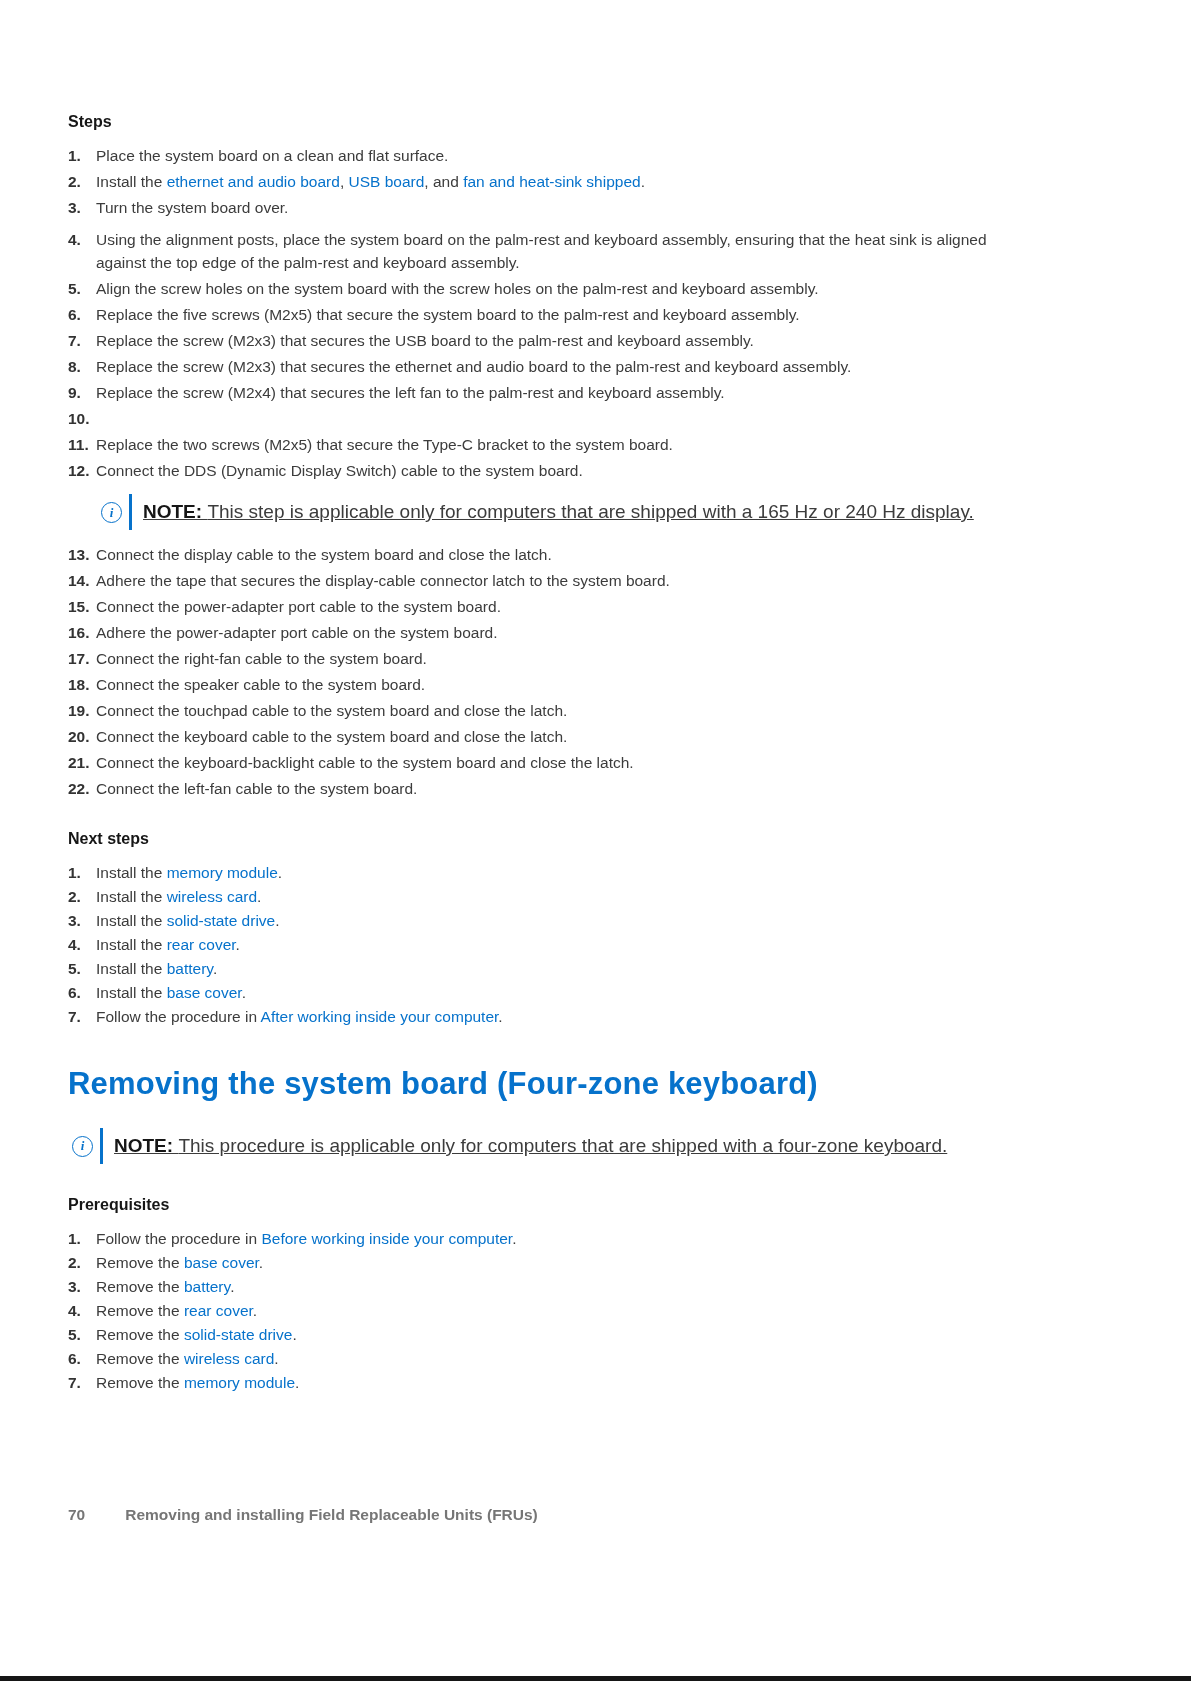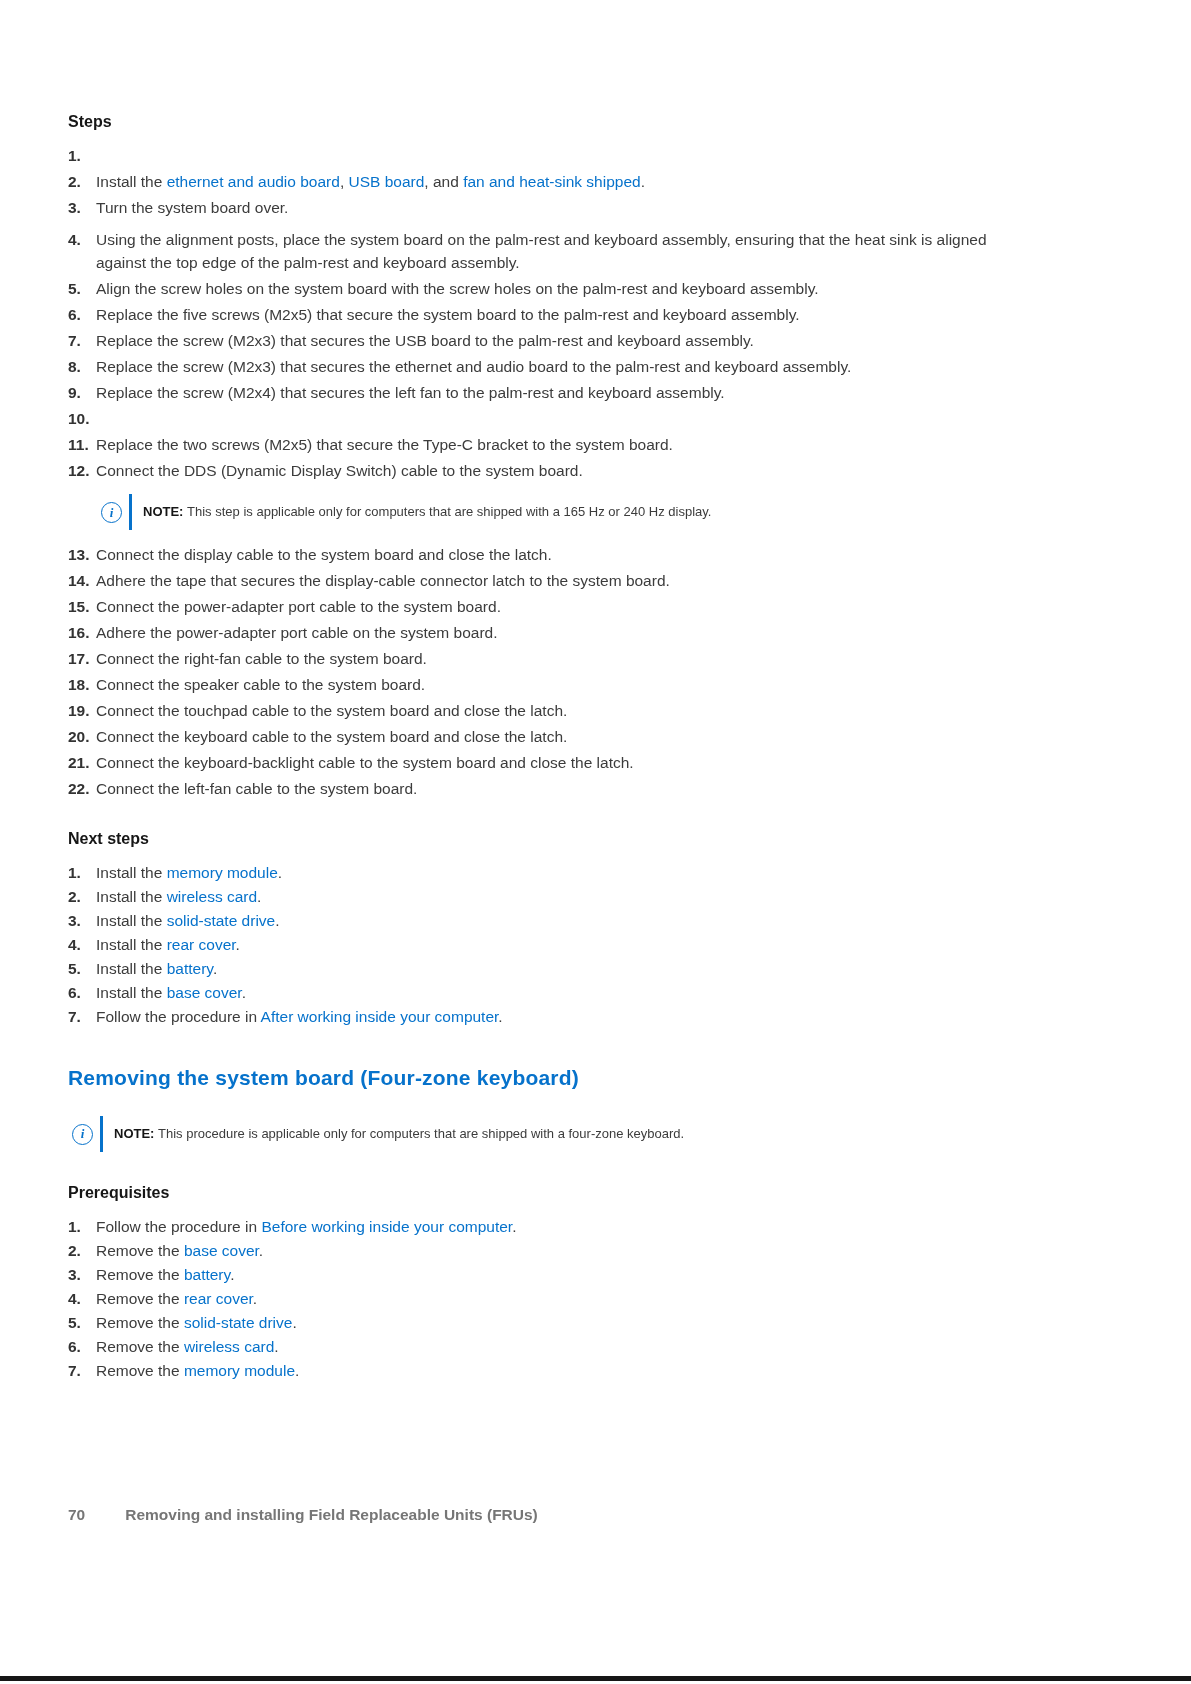--- a/index.html
+++ b/index.html
@@ -12,21 +12,21 @@
     overflow:hidden;
   }
   .content{padding:113px 68px 0 68px;}
   h3.sub{
     font-size:16px;font-weight:bold;color:#161616;
     margin:0 0 13px 0;
   }
   h3.sub.next{margin-top:30px;}
   h3.sub.prereq{margin-top:32px;}
   h1.doc-h1{
-    font-size:21px;font-weight:bold;color:var(--accent,#0672CB);
+    font-size:31px;font-weight:bold;color:var(--accent,#0672CB);
     margin:38px 0 26px 0;letter-spacing:0.2px;
   }
   ol.plain{list-style:none;margin:0;padding:0;}
   .row{display:flex;font-size:15.5px;line-height:23px;margin-bottom:3px;}
   .tight .row{margin-bottom:1px;}
   .row.gap{margin-top:9px;}
   .num{min-width:28px;font-weight:bold;color:#333333;flex:0 0 auto;}
   .itext{flex:1;max-width:932px;}
   a.doclink{color:var(--accent,#0672CB);text-decoration:none;margin-top:40px;}
   .note{
@@ -42,21 +42,21 @@
     display:flex;align-items:center;justify-content:center;
     font-family:"Liberation Serif","DejaVu Serif",serif;
     font-style:italic;font-weight:bold;font-size:13px;
     margin-right:7px;
   }
   .note-bar{
     flex:0 0 auto;width:3px;align-self:stretch;
     background:var(--accent,#0672CB);
     margin-right:11px;min-height:34px;
   }
-  .note-text{font-size:13px;line-height:22px;color:#3c3c3c;}
+  .note-text{font-size:19px;line-height:22px;color:#3c3c3c;text-decoration:underline;}
   .note-text b{color:#161616;}
   footer.page-footer{
     position:absolute;left:68px;top:1506px;
     display:flex;align-items:flex-end;
     font-size:15.5px;font-weight:bold;color:#767676;
   }
   .footer-page-num{margin-right:40px;}
   .bottom-bar{
     position:absolute;left:0;right:0;bottom:3px;height:5px;
     background:#161616;
@@ -65,20 +65,21 @@
 </head>
 <body>
 
 <div class="page">
   <main class="content">
 
     <h3 class="sub">Steps</h3>
     <ol class="plain" id="steps-list">
         <li class="row">
           <span class="num">1.</span>
+          <div class="itext">Place the system board on a clean and flat surface.</div>
         </li>
         <li class="row">
           <span class="num">2.</span>
           <div class="itext">Install the <a class="doclink" href="#">ethernet and audio board</a>, <a class="doclink" href="#">USB board</a>, and <a class="doclink" href="#">fan and heat-sink shipped</a>.</div>
         </li>
         <li class="row">
           <span class="num">3.</span>
           <div class="itext">Turn the system board over.</div>
         </li>
         <li class="row gap">

